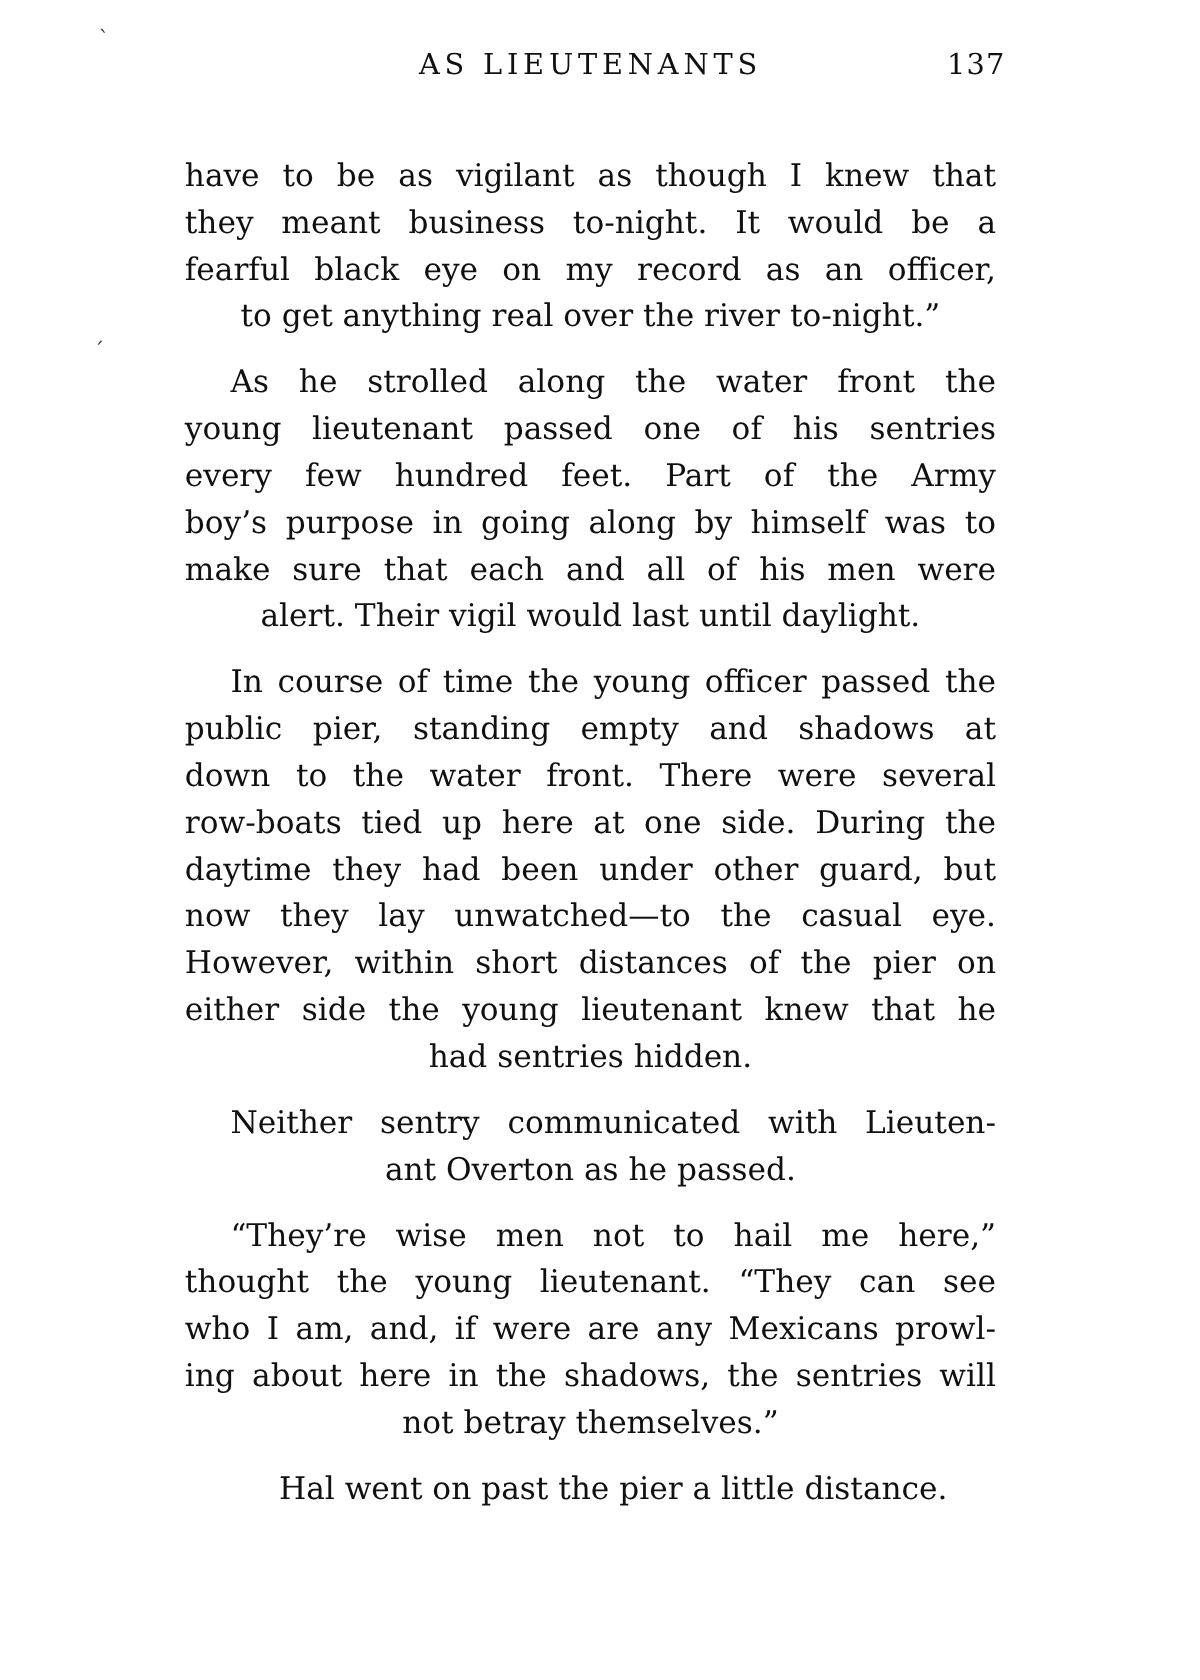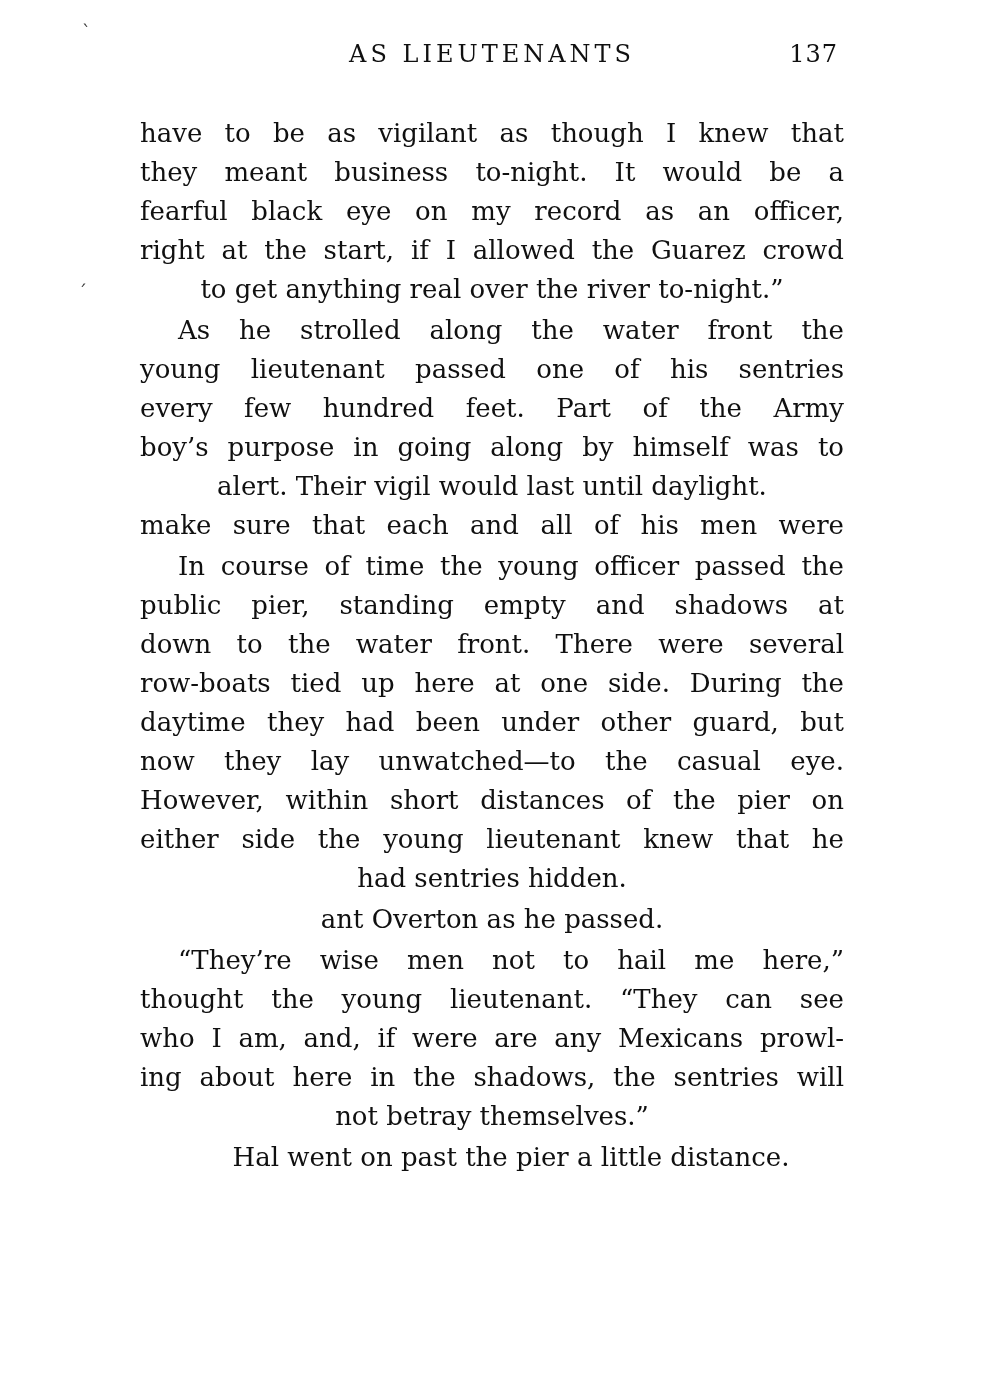--- a/index.html
+++ b/index.html
@@ -41,21 +41,21 @@
   }
   .body-text {
     position: absolute;
     left: 138px;
     top: 112px;
     width: 708px;
     font-size: 26px;
     line-height: 39px;
   }
   .paragraph {
-    margin: 2px;
+    margin: 16px;
   }
   .line {
     text-align: center;
     white-space: normal;
   }
   .line.j {
     text-align: justify;
     text-align-last: justify;
   }
   .line.indent {
@@ -80,43 +80,43 @@
   <div class="header">
     <span class="running-title">AS LIEUTENANTS</span>
     <span class="page-number">137</span>
   </div>
 
   <div class="body-text">
       <div class="paragraph">
         <div class="line j">have to be as vigilant as though I knew that</div>
         <div class="line j">they meant business to-night.  It would be a</div>
         <div class="line j">fearful black eye on my record as an officer,</div>
-        <div class="line j">right at the start, if I allowed the Guarez crowd</div>
         <div class="line">to get anything real over the river to-night.”</div>
       </div>
       <div class="paragraph">
         <div class="line j indent">As he strolled along the water front the</div>
         <div class="line j">young lieutenant passed one of his sentries</div>
         <div class="line j">every few hundred feet.  Part of the Army</div>
         <div class="line j">boy’s purpose in going along by himself was to</div>
+        <div class="line j">make sure that each and all of his men were</div>
         <div class="line">alert.  Their vigil would last until daylight.</div>
-        <div class="line j">make sure that each and all of his men were</div>
       </div>
       <div class="paragraph">
         <div class="line j indent">In course of time the young officer passed the</div>
         <div class="line j">public pier, standing empty and shadows at</div>
         <div class="line j">down to the water front.  There were several</div>
         <div class="line j">row-boats tied up here at one side.  During the</div>
         <div class="line j">daytime they had been under other guard, but</div>
         <div class="line j">now they lay unwatched—to the casual eye.</div>
         <div class="line j">However, within short distances of the pier on</div>
         <div class="line j">either side the young lieutenant knew that he</div>
         <div class="line">had sentries hidden.</div>
       </div>
       <div class="paragraph">
+        <div class="line j indent">Neither sentry communicated with Lieuten-</div>
         <div class="line">ant Overton as he passed.</div>
       </div>
       <div class="paragraph">
         <div class="line j indent">“They’re wise men not to hail me here,”</div>
         <div class="line j">thought the young lieutenant.  “They can see</div>
         <div class="line j">who I am, and, if were are any Mexicans prowl-</div>
         <div class="line j">ing about here in the shadows, the sentries will</div>
         <div class="line">not betray themselves.”</div>
       </div>
       <div class="paragraph">

